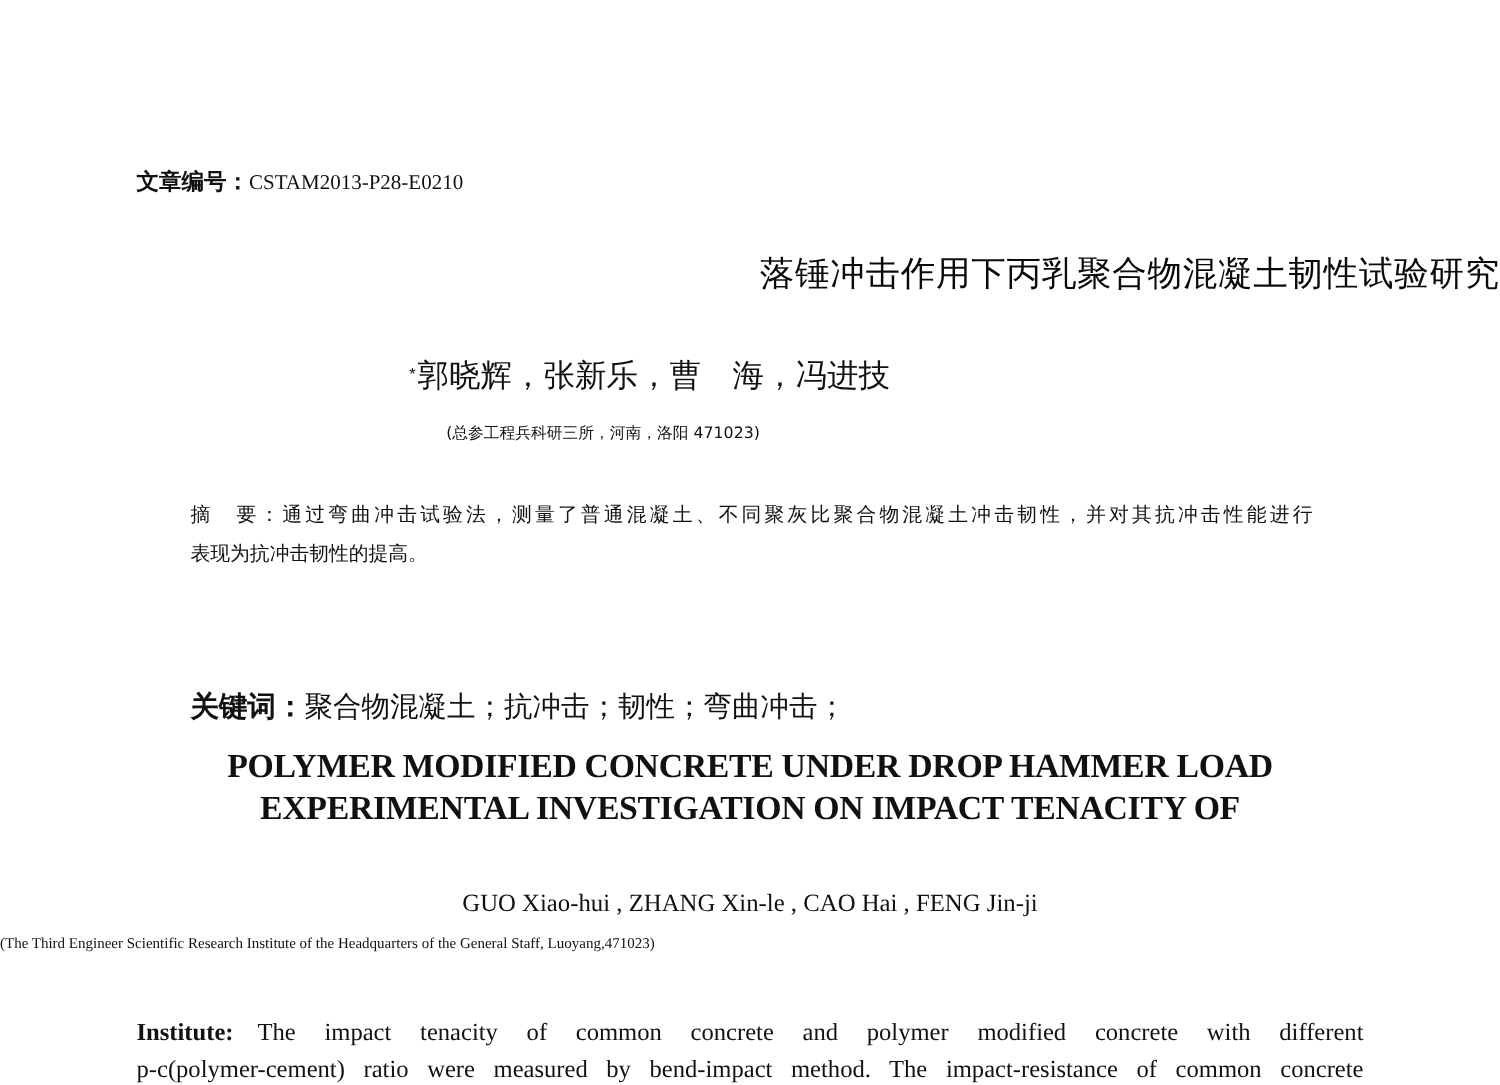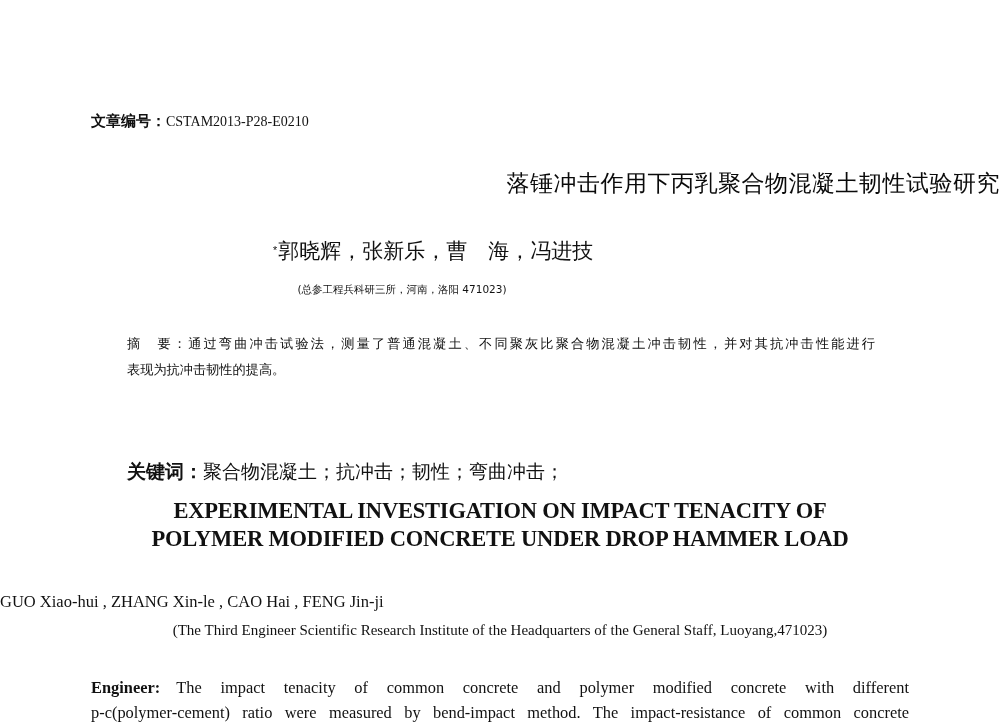--- a/index.html
+++ b/index.html
@@ -122,33 +122,33 @@
       font-size: 22.5px;
       line-height: 28px;
       white-space: nowrap;
       letter-spacing: -0.2px;
     }
 
     .en-authors {
       left: 0;
       width: 1000px;
       top: 592px;
+      text-align: center;
       font-family: "Liberation Serif", serif;
       font-size: 16.5px;
       line-height: 20px;
       white-space: nowrap;
     }
 
     .en-affil {
       left: 0;
       width: 1000px;
       top: 623px;
-      text-align: center;
-      font-family: "Liberation Serif", serif;
-      font-size: 15px;
+      font-family: "Liberation Serif", serif;
+      font-size: 10px;
       line-height: 14px;
       white-space: nowrap;
     }
 
     .en-abstract {
       left: 91px;
       width: 818px;
       top: 675px;
       font-family: "Liberation Serif", serif;
       font-size: 16.4px;
@@ -184,24 +184,24 @@
 <div class="abs cn-abstract">
   <span class="line"><span class="lbl">摘　要：</span><span>通过弯曲冲击试验法，测量了普通混凝土、不同聚灰比聚合物混凝土冲击韧性，并对其抗冲击性能进行</span></span>
   <span class="line last">表现为抗冲击韧性的提高。</span>
 </div>
 
 <div class="abs cn-keywords">
   <span class="lbl">关键词：</span><span>聚合物混凝土；抗冲击；韧性；弯曲冲击；</span>
 </div>
 
 <div class="abs en-title">
+  <div>POLYMER MODIFIED CONCRETE UNDER DROP HAMMER LOAD</div>
   <div>EXPERIMENTAL INVESTIGATION ON IMPACT TENACITY OF</div>
-  <div>POLYMER MODIFIED CONCRETE UNDER DROP HAMMER LOAD</div>
 </div>
 
 <div class="abs en-authors">GUO Xiao-hui , ZHANG Xin-le , CAO Hai , FENG Jin-ji</div>
 
 <div class="abs en-affil">(The Third Engineer Scientific Research Institute of the Headquarters of the General Staff, Luoyang,471023)</div>
 
 <div class="abs en-abstract">
-  <span class="line"><span class="lbl">Engineer:</span><span>The impact tenacity of common concrete and polymer modified concrete with different</span></span>
+  <span class="line"><span class="lbl">Institute:</span><span>The impact tenacity of common concrete and polymer modified concrete with different</span></span>
   <span class="line">p-c(polymer-cement) ratio were measured by bend-impact method. The impact-resistance of common concrete</span>
 </div>
 
 </body></html>

